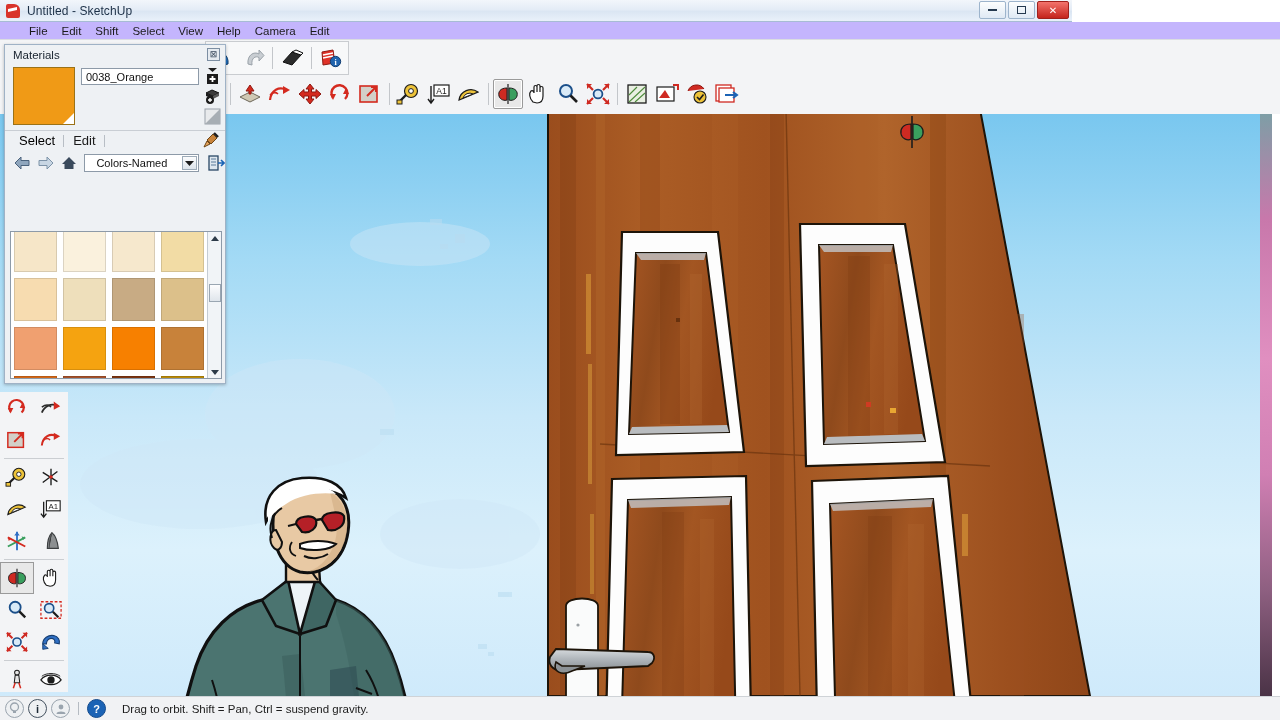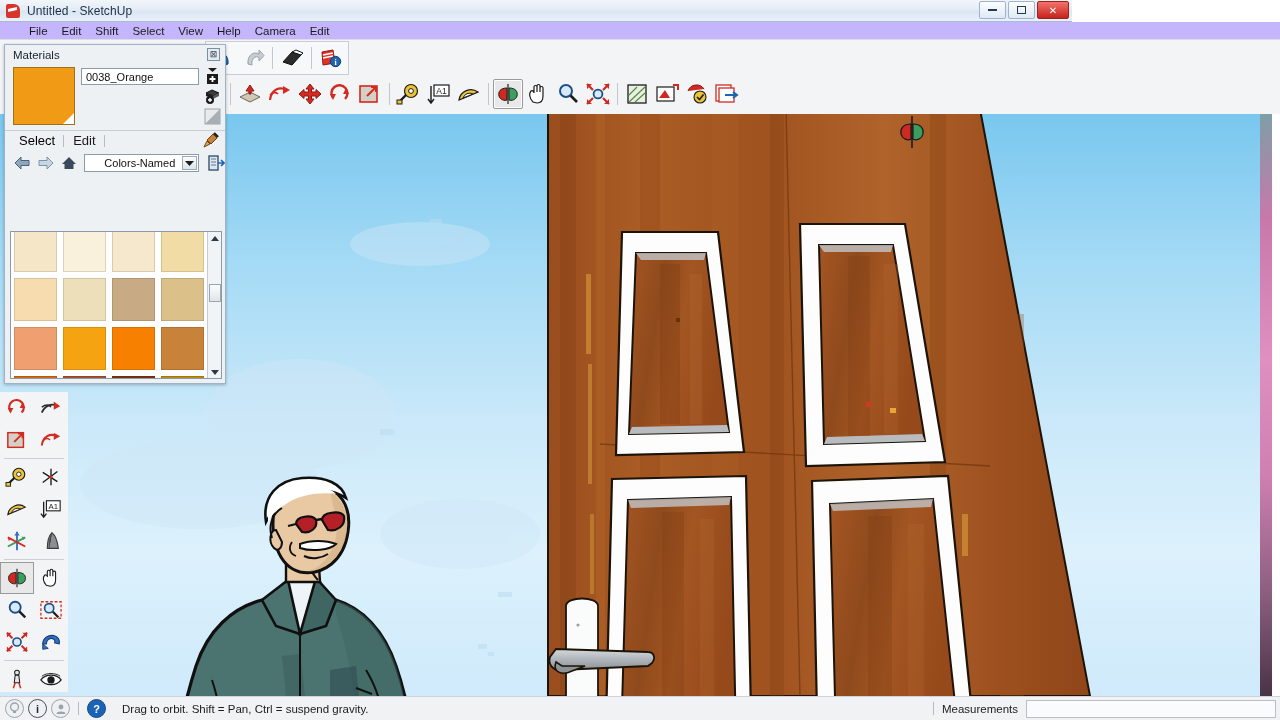--- a/index.html
+++ b/index.html
@@ -98,21 +98,21 @@
     position:relative; height:20px; border-top:1px solid #c9ced4;
     display:flex; align-items:flex-end; padding-left:10px; gap:2px;
   }
   .mtab { font-size:13px; color:#1a1a1a; padding:0 6px 2px 4px; }
   .mtab.sel { color:#000; }
   .tabdiv { width:1px; height:12px; background:#b8bec5; margin:0 3px 3px 0; }
   .mat-nav { position:relative; height:26px; display:flex; align-items:center; padding-left:8px; gap:6px;}
   .navarrow { width:18px;height:18px; display:flex;align-items:center;justify-content:center;}
   .lib-select {
     width:116px; height:18px; background:#fff; border:1px solid #8d9aa8;
-    font-size:11px; color:#111; display:flex; align-items:center; padding-left:19px;
+    font-size:11px; color:#111; display:flex; align-items:center; padding-left:11px;
     position:relative;
   }
   .lib-select .caret {
     position:absolute; right:1px; top:1px; width:15px; height:14px;
     background:linear-gradient(180deg,#fbfcfd,#dde4eb); border:1px solid #9dabb8;
     display:flex; align-items:center; justify-content:center;
   }
   .swatch-area {
     position:absolute; left:5px; top:186px; width:212px; height:148px;
     background:#fff; border:1px solid #8d9aa8; overflow:hidden;
@@ -848,20 +848,15 @@
       <div class="sb-ic grey">
         <svg class="ic" width="12" height="12" viewBox="0 0 12 12">
           <circle cx="6" cy="4" r="2.4" fill="#9aa4ae"></circle>
           <path d="M1.5 11 C1.5 7.8 10.5 7.8 10.5 11 Z" fill="#9aa4ae"></path>
         </svg>
       </div>
       <div class="sb-div"></div>
       <div class="sb-ic help">?</div>
     </div>
     <div class="sb-text">Drag to orbit. Shift = Pan, Ctrl = suspend gravity.</div>
-    <div class="sb-meas">
-      <div class="meas-div"></div>
-      <div class="meas-label">Measurements</div>
-      <div class="meas-box"></div>
-    </div>
   </div>
 
 </div>
 
 </body></html>

